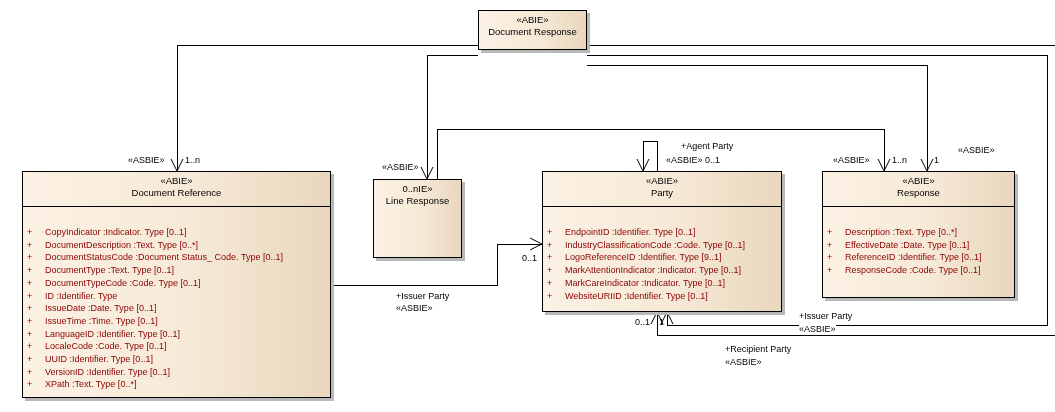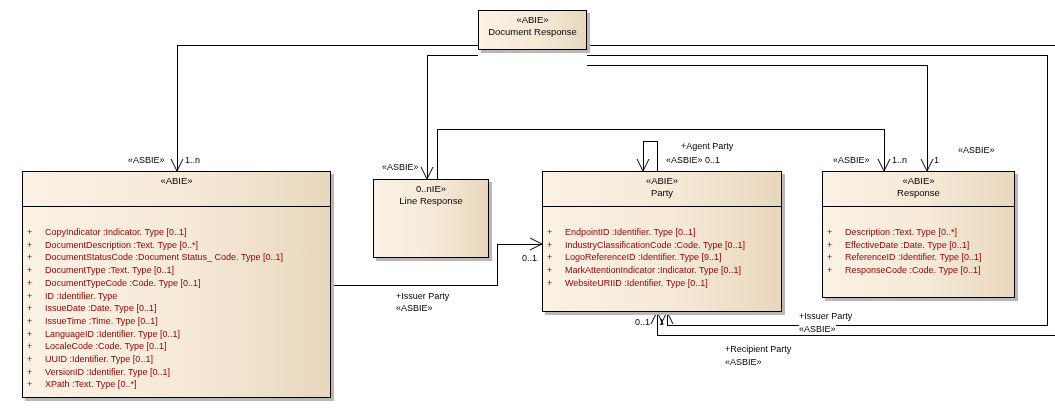--- a/index.html
+++ b/index.html
@@ -53,57 +53,59 @@
   <div class="cls" style="left:466px;top:10px;width:109px;height:40px;">
     <div class="hdr">
       <div>«ABIE»</div>
       <div>Document Response</div>
     </div>
   </div>
 
   <div class="cls" style="left:10px;top:171px;width:309px;height:227px;">
     <div class="hdr" style="height:31px;">
       <div>«ABIE»</div>
+      <div>Document Reference</div>
     </div>
     <div class="sep"></div>
     <div class="attrs" id="attrs-docref">
         <div class="attr"><span class="vis">+</span><span>CopyIndicator  :Indicator. Type [0..1]</span></div>
         <div class="attr"><span class="vis">+</span><span>DocumentDescription  :Text. Type [0..*]</span></div>
         <div class="attr"><span class="vis">+</span><span>DocumentStatusCode  :Document Status_ Code. Type [0..1]</span></div>
         <div class="attr"><span class="vis">+</span><span>DocumentType  :Text. Type [0..1]</span></div>
         <div class="attr"><span class="vis">+</span><span>DocumentTypeCode  :Code. Type [0..1]</span></div>
         <div class="attr"><span class="vis">+</span><span>ID  :Identifier. Type</span></div>
         <div class="attr"><span class="vis">+</span><span>IssueDate  :Date. Type [0..1]</span></div>
         <div class="attr"><span class="vis">+</span><span>IssueTime  :Time. Type [0..1]</span></div>
         <div class="attr"><span class="vis">+</span><span>LanguageID  :Identifier. Type [0..1]</span></div>
         <div class="attr"><span class="vis">+</span><span>LocaleCode  :Code. Type [0..1]</span></div>
         <div class="attr"><span class="vis">+</span><span>UUID  :Identifier. Type [0..1]</span></div>
         <div class="attr"><span class="vis">+</span><span>VersionID  :Identifier. Type [0..1]</span></div>
         <div class="attr"><span class="vis">+</span><span>XPath  :Text. Type [0..*]</span></div>
       </div>
   </div>
 
-  <div class="cls" style="left:361px;top:179px;width:116px;height:79px;">
+  <div class="cls" style="left:361px;top:179px;width:89px;height:79px;">
     <div class="hdr">
       <div>0..nIE»</div>
       <div>Line Response</div>
     </div>
   </div>
 
   <div class="cls" style="left:530px;top:171px;width:240px;height:141px;">
     <div class="hdr" style="height:31px;">
       <div>«ABIE»</div>
       <div>Party</div>
     </div>
     <div class="sep"></div>
     <div class="attrs" id="attrs-party">
         <div class="attr"><span class="vis">+</span><span>EndpointID  :Identifier. Type [0..1]</span></div>
         <div class="attr"><span class="vis">+</span><span>IndustryClassificationCode  :Code. Type [0..1]</span></div>
         <div class="attr"><span class="vis">+</span><span>LogoReferenceID  :Identifier. Type [9..1]</span></div>
         <div class="attr"><span class="vis">+</span><span>MarkAttentionIndicator  :Indicator. Type [0..1]</span></div>
+        <div class="attr"><span class="vis">+</span><span>MarkCareIndicator  :Indicator. Type [0..1]</span></div>
         <div class="attr"><span class="vis">+</span><span>WebsiteURIID  :Identifier. Type [0..1]</span></div>
       </div>
   </div>
 
   <div class="cls" style="left:810px;top:171px;width:193px;height:127px;">
     <div class="hdr" style="height:31px;">
       <div>«ABIE»</div>
       <div>Response</div>
     </div>
     <div class="sep"></div>

